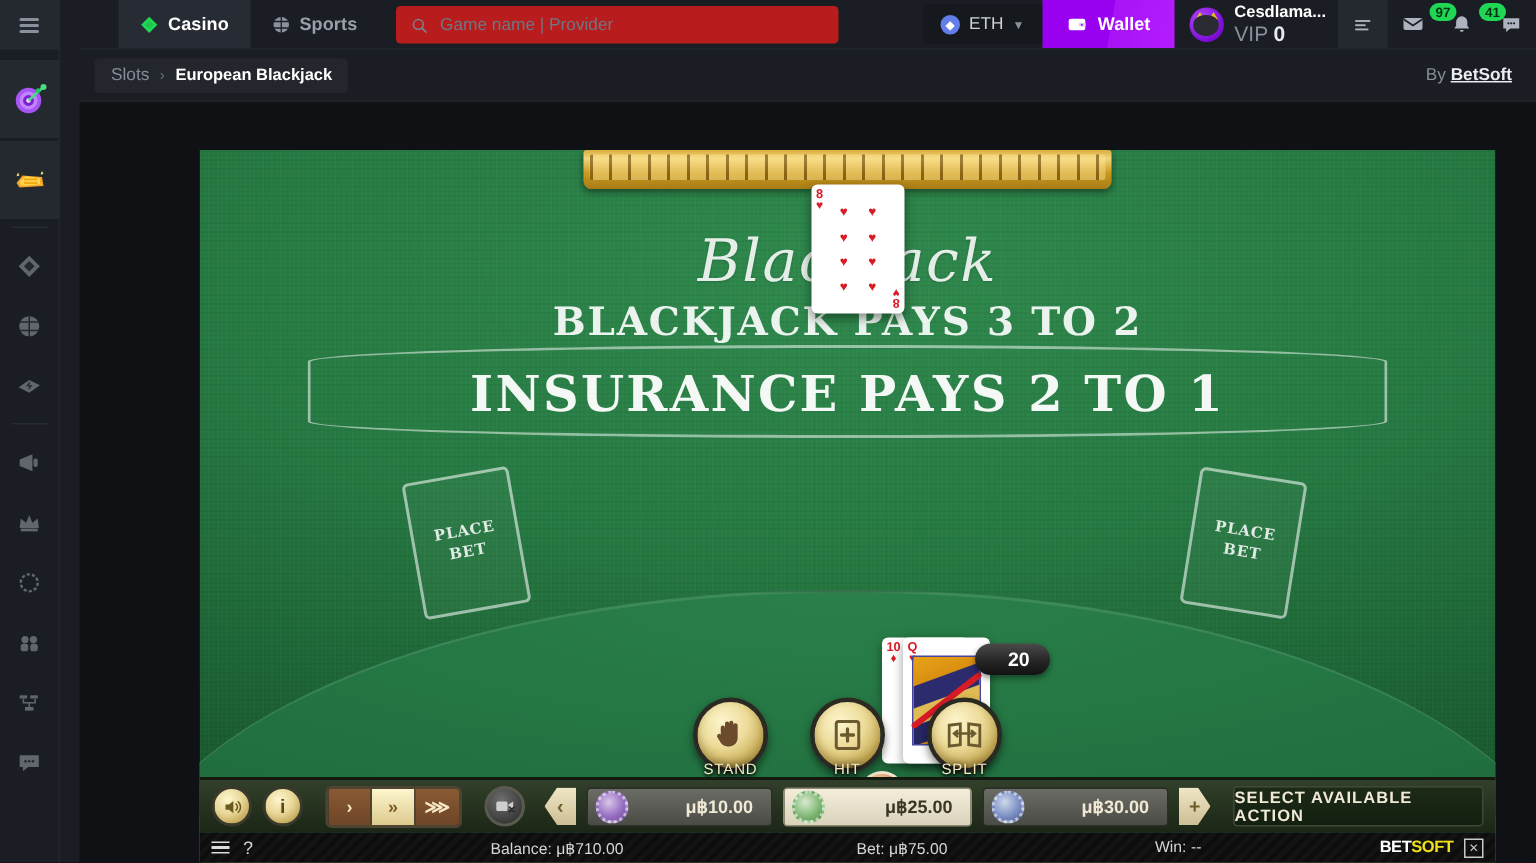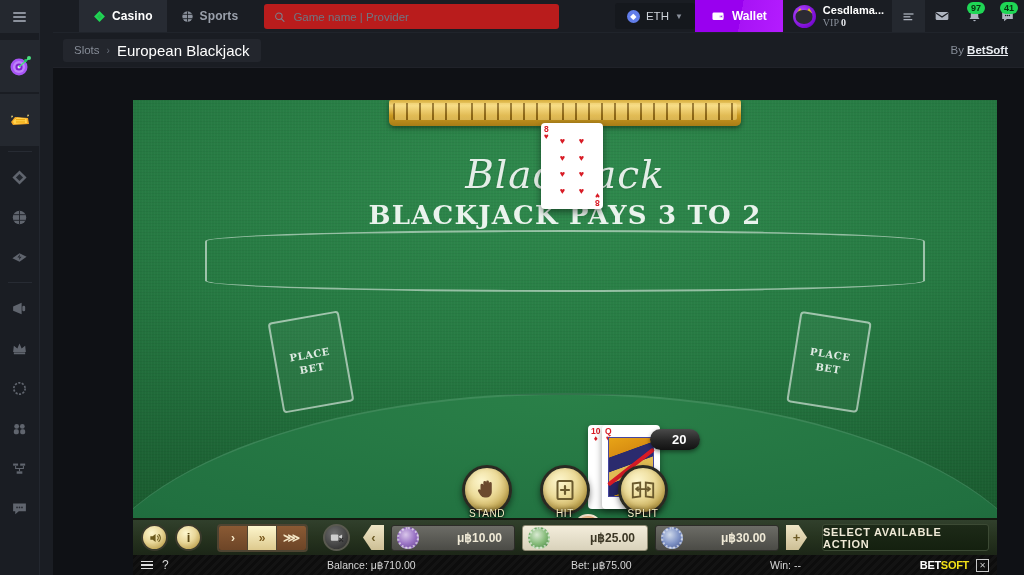--- a/index.html
+++ b/index.html
@@ -100,47 +100,47 @@
     width: 17px; height: 14px; background: #2b2b33; border-radius: 45% 45% 50% 50%;
   }
   .avatar .ear-l, .avatar .ear-r {
     position: absolute; top: 3px; width: 0; height: 0;
     border-left: 3.5px solid transparent; border-right: 3.5px solid transparent;
     border-bottom: 5px solid #e3c01a;
   }
   .avatar .ear-l { left: 4px; } .avatar .ear-r { right: 4px; }
   .user-meta { display: flex; flex-direction: column; line-height: 1.15; }
   .user-name { font-size: 11px; color: #fff; font-weight: bold; max-width: 64px; overflow: hidden; white-space: nowrap; text-overflow: ellipsis;}
-  .user-vip { font-size: 10px; color: #8a909b; font-family: Liberation Serif, serif; }
+  .user-vip { font-size: 14px; color: #8a909b; }
   .user-vip b { color: #e6e9ee; font-weight: bold; }
   .icon-btn {
     width: 33px; display: flex; align-items: center; justify-content: center;
     position: relative;
   }
   .icon-btn.boxed { background: #24282f; }
   .badge {
-    position: absolute; top: 2px; right: 6px;
+    position: absolute; top: 2px; right: 20px;
     background: #1fd655; color: #07330f;
     font-size: 9px; font-weight: bold; border-radius: 8px;
     padding: 0 4px; min-width: 17px; text-align: center; line-height: 12px; height: 12px;
   }
 
   
   .crumbbar {
     height: 35px; background: #1a1d23;
     display: flex; align-items: center; padding: 0 16px 0 10px;
     border-bottom: 1px solid #202229;
   }
   .crumbs {
     display: flex; align-items: center; gap: 7px;
     background: #23262d; border-radius: 3px; height: 23px; padding: 0 11px;
   }
   .crumb-muted { font-size: 11.5px; color: #868c97; }
   .crumb-sep { font-size: 10px; color: #676d78; }
-  .crumb-cur { font-size: 15px; color: #fff; font-weight: normal; }
+  .crumb-cur { font-size: 11px; color: #fff; font-weight: bold; }
   .provider { margin-left: auto; font-size: 11.5px; color: #868c97; }
   .provider b { color: #e9ecf1; text-decoration: underline; }
 
   
   .stage {
     flex: 1; position: relative; background: #0f1115;
     display: flex; align-items: flex-start; justify-content: center;
   }
   .game {
     position: absolute; left: 80px; top: 32px;
@@ -642,20 +642,21 @@
     <div class="stage">
       <div class="game">
         <div class="felt"></div>
         <div class="rail"></div>
         <div class="felt-inner"></div>
         <div class="chip-tray"></div>
 
         <div class="tbl-script">Blackjack</div>
         <div class="banner"></div>
         <div class="tbl-pays">BLACKJACK PAYS 3 TO 2</div>
+        <div class="tbl-ins">INSURANCE PAYS 2 TO 1</div>
 
         <div class="place-bet pb-left">
           <span>PLACE<br>BET</span>
         </div>
         <div class="place-bet pb-right">
           <span>PLACE<br>BET</span>
         </div>
 
         <div class="card dealer-card">
           <span class="pip-corner tl">

